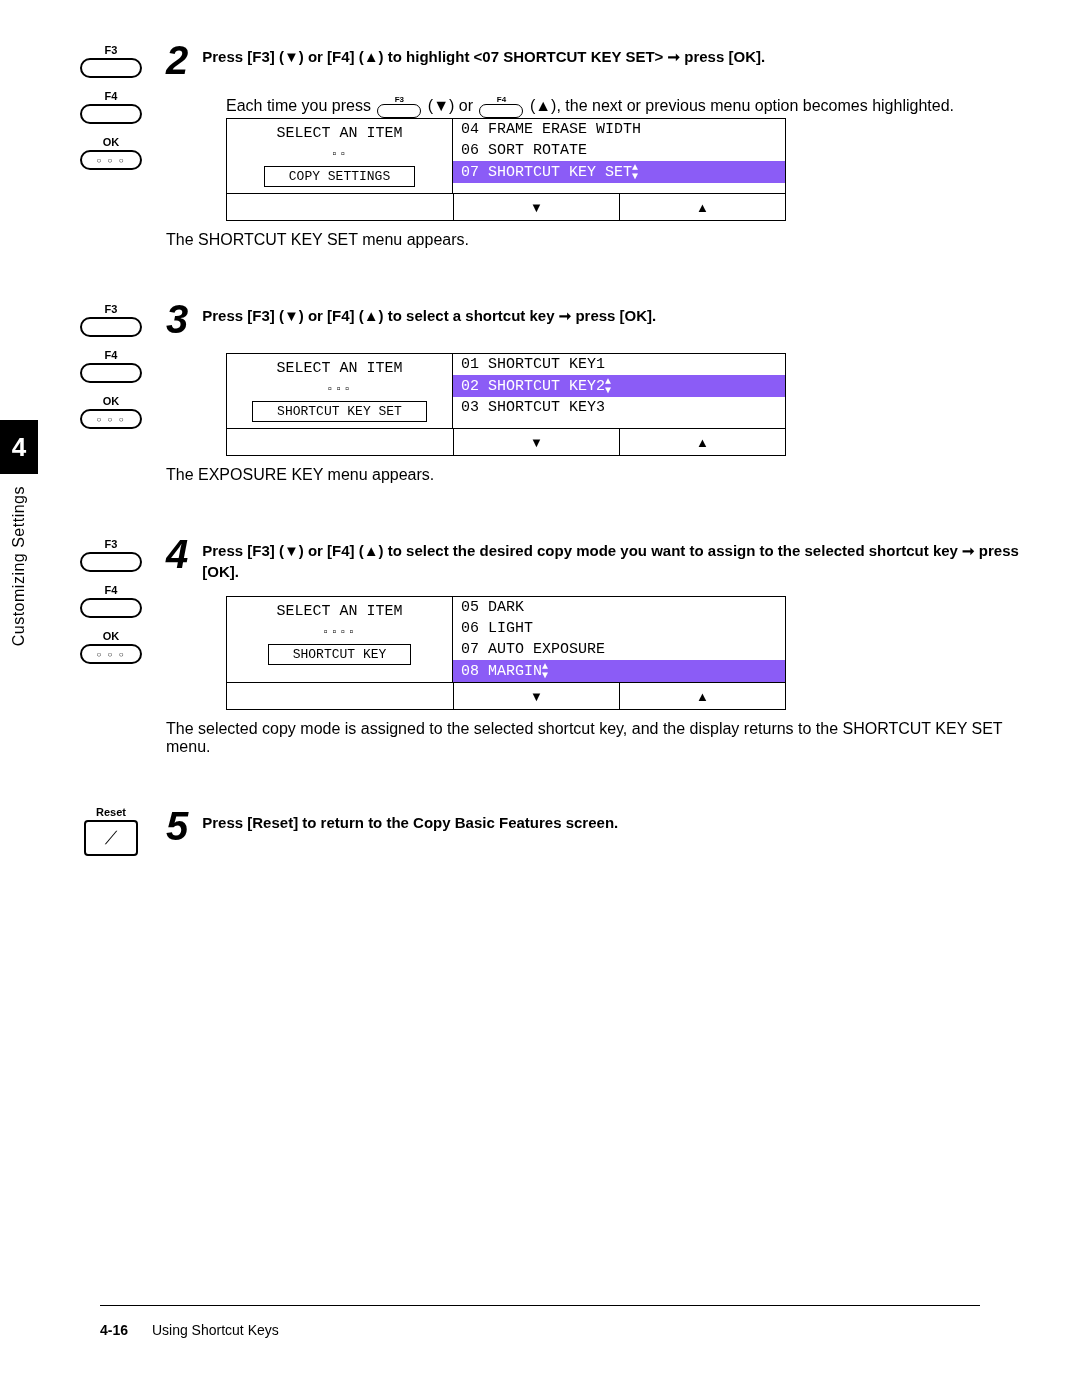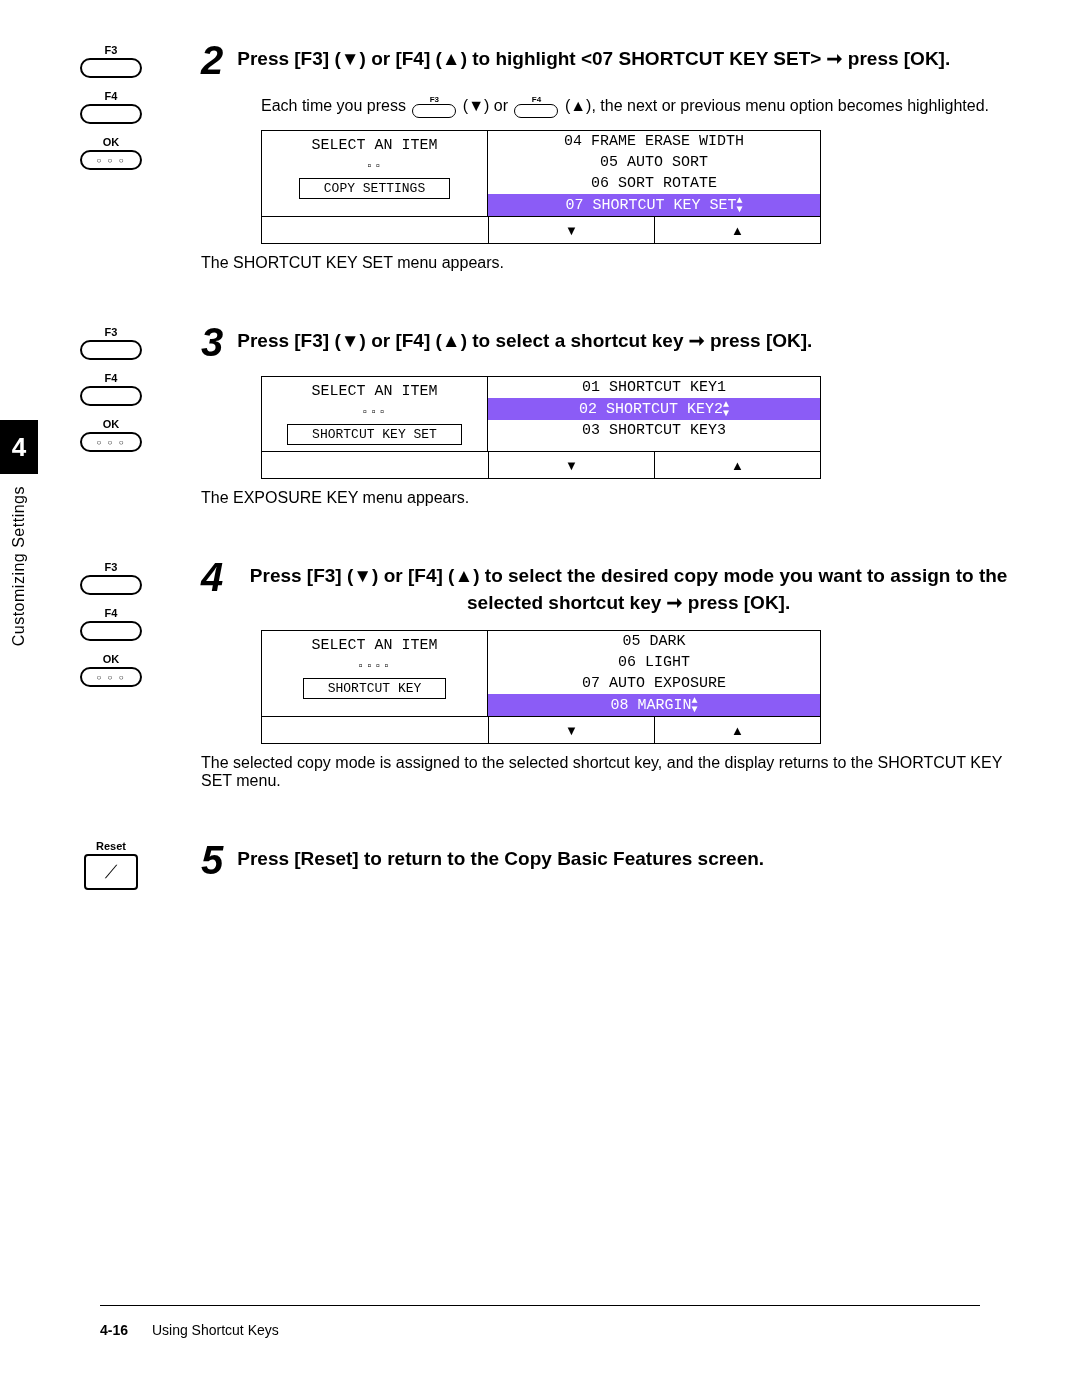--- a/index.html
+++ b/index.html
@@ -38,21 +38,20 @@
     transform: rotate(180deg);
     font-size: 16px;
     margin-top: 12px;
     letter-spacing: 0.5px;
   }
   .content { margin-left: 56px; }
   .step {
     display: flex;
     align-items: flex-start;
     margin-bottom: 50px;
-    gap: 35px;
   }
   .keystack {
     width: 110px;
     flex-shrink: 0;
     display: flex;
     flex-direction: column;
     align-items: center;
     gap: 12px;
     padding-top: 4px;
   }
@@ -95,31 +94,29 @@
     gap: 14px;
     margin-bottom: 14px;
   }
   .step-num {
     font-size: 40px;
     font-weight: bold;
     font-style: italic;
     line-height: 1;
   }
   .step-title {
-    font-size: 19px;
+    font-size: 15px;
     font-weight: bold;
     line-height: 1.4;
     padding-top: 6px;
-    text-align: center;
   }
   .step-desc {
     font-size: 16px;
     line-height: 1.5;
     margin-left: 60px;
-    margin-bottom: 12px;
   }
   .inline-key {
     display: inline-flex;
     flex-direction: column;
     align-items: center;
     vertical-align: middle;
     margin: 0 2px;
   }
   .inline-key .ik-label { font-size: 8px; font-weight: bold; line-height: 1; }
   .inline-key .ik-shape {
@@ -153,21 +150,21 @@
     padding: 2px 24px;
     font-size: 13px;
   }
   .lcd-right {
     flex: 1;
     font-family: "Courier New", monospace;
     font-size: 15px;
     display: flex;
     flex-direction: column;
   }
-  .lcd-row { padding: 2px 8px; display:flex; justify-content:center; align-items:center;}
+  .lcd-row { padding: 2px 8px; display:flex; justify-content:flex-start; align-items:center;}
   .lcd-row.sel { background: #8b5cf6; color: #fff; }
   .arrows-cell { font-size:10px; line-height:9px; }
   .lcd-bottom {
     display: flex;
     height: 26px;
   }
   .lcd-bottom .spacer { width: 226px; }
   .lcd-bottom .btn {
     flex: 1;
     border-left: 1.5px solid #000;
@@ -238,23 +235,20 @@
           <div class="lcd-left">
             <div>SELECT AN ITEM</div>
             <div class="crumb">▫▫</div>
             <div class="crumb-box">COPY SETTINGS</div>
           </div>
           <div class="lcd-right">
             <div class="lcd-row">
                 <span>04 FRAME ERASE WIDTH</span>
               </div>
             <div class="lcd-row">
-                <span>05 AUTO SORT</span>
-              </div>
-            <div class="lcd-row">
                 <span>06 SORT ROTATE</span>
               </div>
             <div class="lcd-row sel">
                 <span>07 SHORTCUT KEY SET</span>
                 <span class="arrows-cell">▲<br>▼</span>
               </div>
           </div>
         </div>
         <div class="lcd-bottom">
           <div class="spacer"></div>

